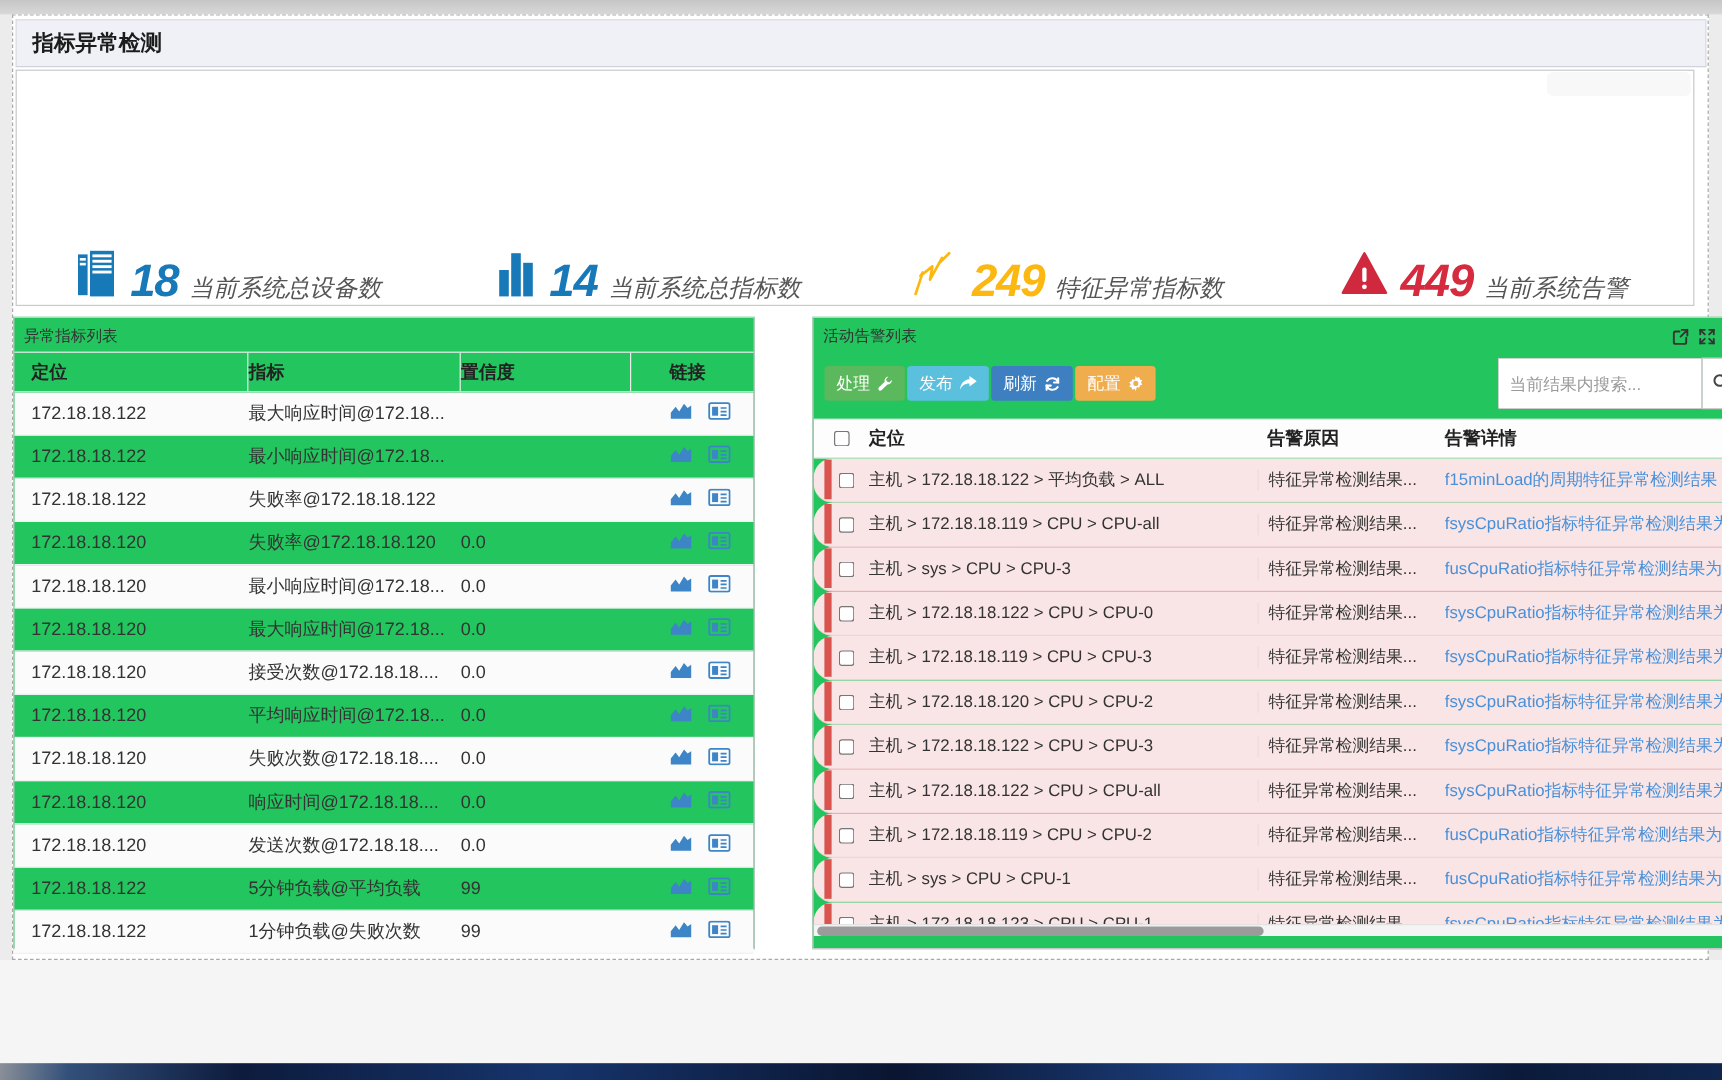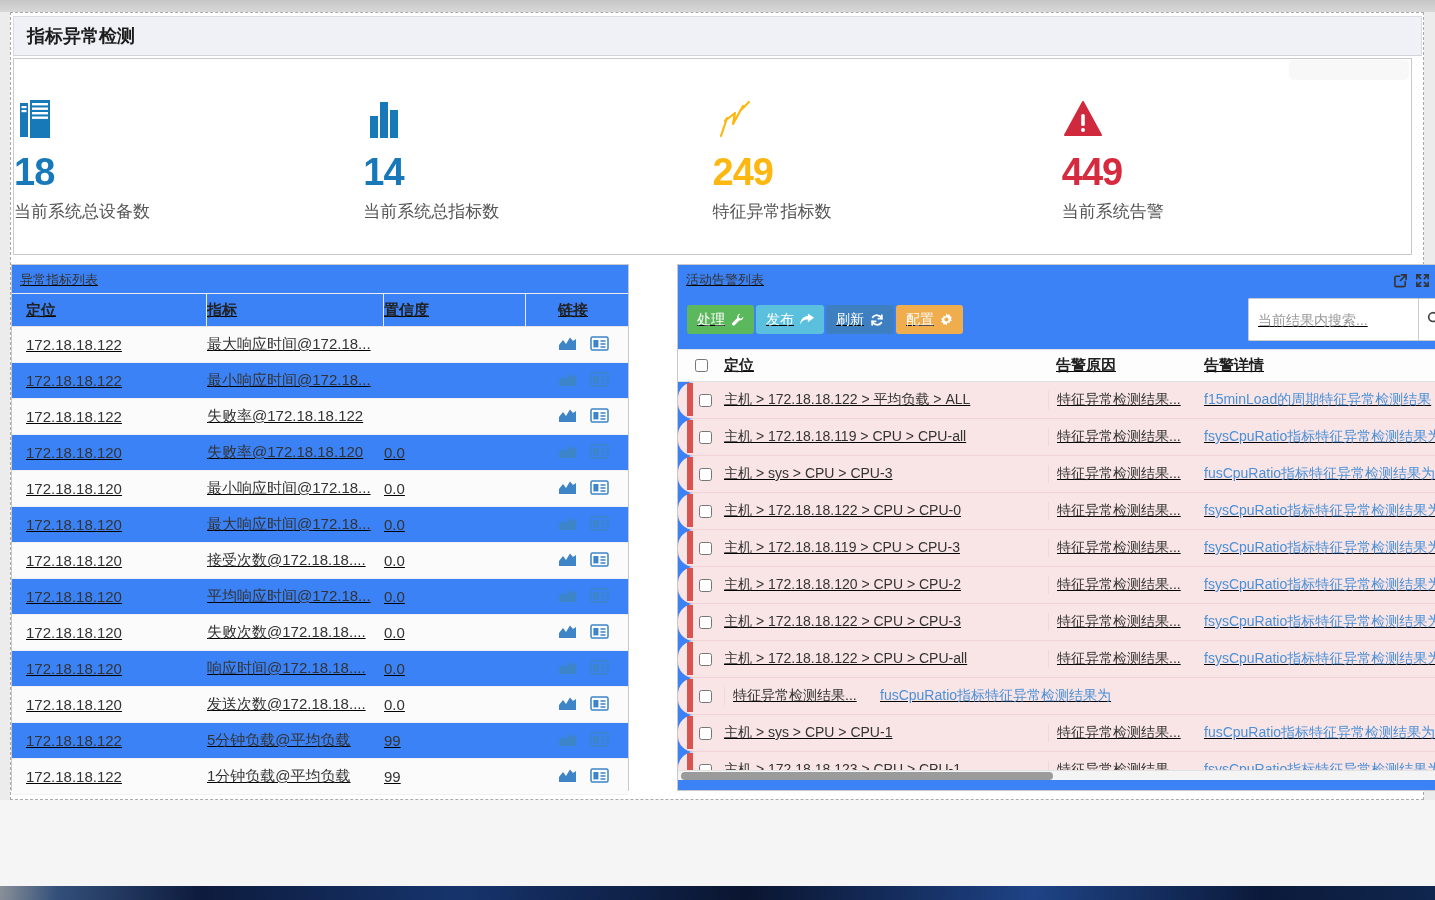--- a/index.html
+++ b/index.html
@@ -19,27 +19,27 @@
   .dash-header { position:absolute; left:2px; top:3px; width:1409px; height:40px;
                  background:#eff1f6; border:1px solid #d9dce3; border-bottom:1px solid #cfd3dc;
                  display:flex; align-items:center; padding-left:13px;
                  font-size:18px; font-weight:700; color:#1c1c1c; }
 
   
   .stats-panel { position:absolute; left:2px; top:45px; width:1399px; height:197px;
                  background:#fff; border:1px solid #c9c9c9; display:flex; }
   .corner-shade { position:absolute; right:2px; top:1px; width:120px; height:20px;
                   background:#f8f8f8; border-radius:5px; }
-  .stat { flex:1; display:flex; flex-direction:column; align-items:flex-start; justify-content:center; gap:9px; padding-top:8px; }
+  .stat { flex:1; display:flex; align-items:flex-end; justify-content:center; gap:9px; padding-top:8px;font-style:italic; }
   .stat .num { font-size:38px; font-weight:800; letter-spacing:-1px; line-height:1; }
-  .stat .lbl { font-size:17px; color:#555; }
+  .stat .lbl { font-size:20px; color:#555; }
   .c-blue { color:#1879b9; } .c-yellow { color:#fcb810; } .c-red { color:#d62b3f; }
 
   
-  .panel { position:absolute; background:#3b82f6; border:1px solid #c9c9c9;text-decoration:underline; }
+  .panel { position:absolute; background:#22c55e; border:1px solid #c9c9c9; }
   .panel-title { font-size:13px; color:#333; padding:6px 0 4px 8px; }
 
   
   #metric-panel { left:0px; top:251px; width:618px; height:527px; }
   .m-head, .m-row { display:flex; align-items:center; height:36px; padding-left:14px; }
   .m-head { font-weight:700; color:#222; font-size:15px; border-top:1px solid #ececec; border-bottom:1px solid #e4e4e4; height:34px; }
   .m-row { font-size:15px; color:#333; border-bottom:1px solid #f1f1f1; }
   .m-row:nth-child(odd) { background:#fbfbfb; }
   .mc1 { width:181px; } .mc2 { width:177px; } .mc3 { width:142px; }
   .mc1,.mc2,.mc3 { overflow:hidden; white-space:nowrap; padding-right:6px; }
@@ -330,21 +330,21 @@
               </svg></span>
   <span><svg width="19" height="15" viewBox="0 0 19 15" fill="none" stroke="#3d85c6" stroke-width="1.5">
                 <rect x="1" y="1" width="17" height="13" rx="1.5"></rect>
                 <rect x="3.4" y="4" width="5" height="7.4" fill="#3d85c6" stroke="none"></rect>
                 <path d="M10.5 5 h5 M10.5 8 h5 M10.5 11 h5" stroke-width="1.4"></path>
               </svg></span>
 </span>
         </div>
         <div class="m-row">
           <span class="mc1">172.18.18.122</span>
-          <span class="mc2">1分钟负载@平均负载</span>
+          <span class="mc2">1分钟负载@失败次数</span>
           <span class="mc3">99</span>
           <span class="mc4">
   <span><svg width="19" height="15" viewBox="0 0 19 15">
                 <path d="M1 14 V9 L5 4 L8 8 L12 1.5 L15 5 L18 3 V14 Z" fill="#3d85c6"></path>
               </svg></span>
   <span><svg width="19" height="15" viewBox="0 0 19 15" fill="none" stroke="#3d85c6" stroke-width="1.5">
                 <rect x="1" y="1" width="17" height="13" rx="1.5"></rect>
                 <rect x="3.4" y="4" width="5" height="7.4" fill="#3d85c6" stroke="none"></rect>
                 <path d="M10.5 5 h5 M10.5 8 h5 M10.5 11 h5" stroke-width="1.4"></path>
               </svg></span>
@@ -503,20 +503,21 @@
           </span>
           <span class="ac1">主机 &gt; 172.18.18.122 &gt; CPU &gt; CPU-all</span>
           <span class="ac2">特征异常检测结果...</span>
           <span class="ac3">fsysCpuRatio指标特征异常检测结果为</span>
         </div>
         <div class="a-row">
           <span class="red-bar"></span>
           <span class="cb-cell">
             <input type="checkbox" class="cb" style="">
           </span>
+          <span class="ac1">主机 &gt; 172.18.18.119 &gt; CPU &gt; CPU-2</span>
           <span class="ac2">特征异常检测结果...</span>
           <span class="ac3">fusCpuRatio指标特征异常检测结果为</span>
         </div>
         <div class="a-row">
           <span class="red-bar"></span>
           <span class="cb-cell">
             <input type="checkbox" class="cb" style="">
           </span>
           <span class="ac1">主机 &gt; sys &gt; CPU &gt; CPU-1</span>
           <span class="ac2">特征异常检测结果...</span>

